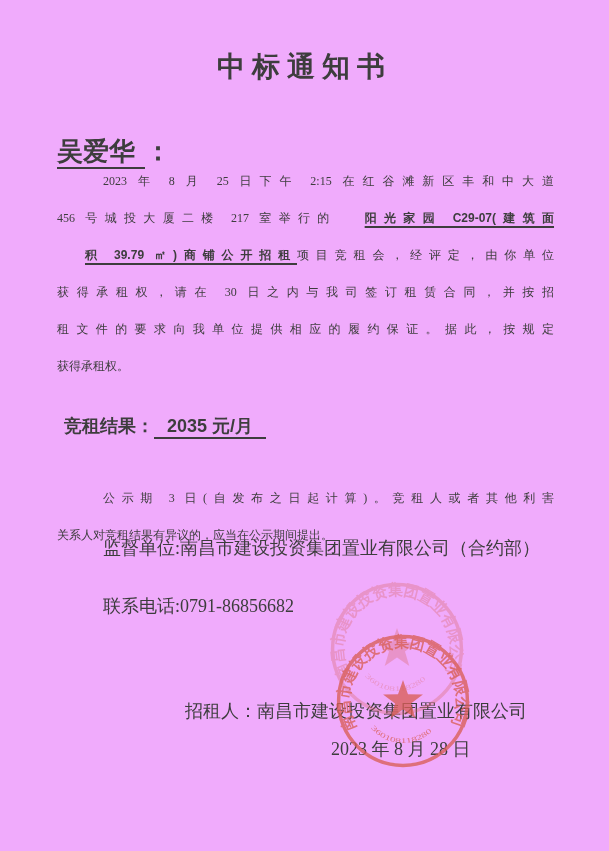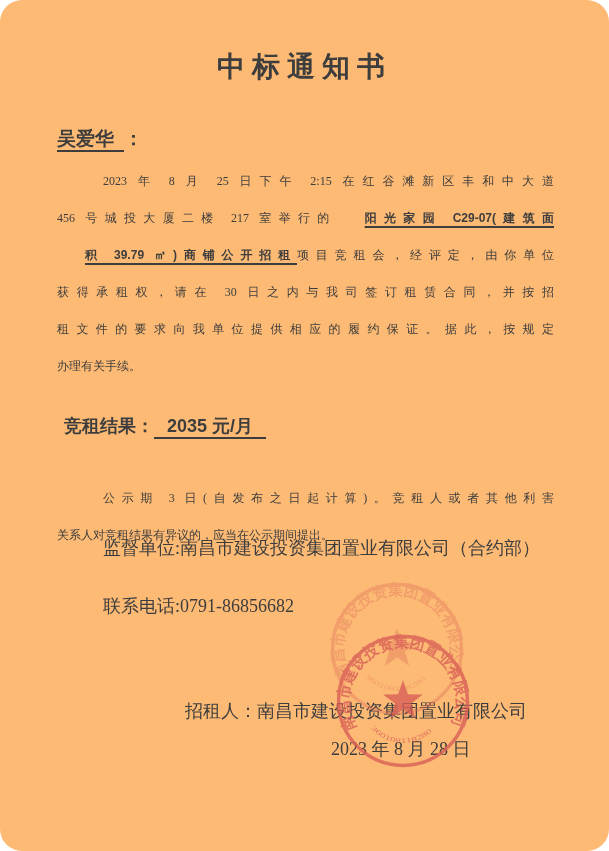--- a/index.html
+++ b/index.html
@@ -1,34 +1,33 @@
 <!DOCTYPE html>
 <html><head>
 <meta charset="utf-8">
 <style>
   html,body{margin:0;padding:0;background:#ffffff;}
   .page{
     position:relative;
     width:609px;height:851px;
-    background:#fdba74;
+    background:#f0abfc;
     overflow:hidden;
     font-family:"Liberation Serif","DejaVu Serif",serif;
     color:#3d3d3d;
-    border-radius:22px;
   }
   .title{
     position:absolute;top:48px;left:0;width:100%;
     text-align:center;
     font-family:"Liberation Sans","DejaVu Sans",sans-serif;
     font-weight:bold;font-size:28px;letter-spacing:7px;
   }
   .salutation{
-    position:absolute;top:126px;left:57px;
+    position:absolute;top:134px;left:57px;
     font-family:"Liberation Sans","DejaVu Sans",sans-serif;
-    font-weight:bold;font-size:19px;
+    font-weight:bold;font-size:26px;
   }
   .salutation .name{
     border-bottom:2px solid #3d3d3d;
     padding-right:10px;padding-bottom:1px;
   }
   .block{position:absolute;left:57px;width:497px;}
   .para1{top:163px;}
   .para2{top:480px;}
   .line{
     font-size:12px;line-height:37px;white-space:nowrap;
@@ -78,21 +77,21 @@
   <div class="salutation">
     <span class="name">吴爱华</span><span>：</span>
   </div>
 
   <div class="block para1">
       <div class="line just indent"><span class="seg">2023 年 8 月 25 日下午 2:15 在红谷滩新区丰和中大道</span></div>
       <div class="line just"><span class="seg">456 号城投大厦二楼 217 室举行的</span><span class="seg b u">阳光家园 C29-07(建筑面</span></div>
       <div class="line just"><span class="seg b u">积 39.79 ㎡)商铺公开招租</span><span class="seg">项目竞租会，经评定，由你单位</span></div>
       <div class="line just"><span class="seg">获得承租权，请在 30 日之内与我司签订租赁合同，并按招</span></div>
       <div class="line just"><span class="seg">租文件的要求向我单位提供相应的履约保证。据此，按规定</span></div>
-      <div class="line"><span class="seg">办理有关手续。</span></div>
+      <div class="line"><span class="seg">获得承租权。</span></div>
     </div>
 
   <div class="result">
     <span>竞租结果：</span><span class="value">2035 元/月</span>
   </div>
 
   <div class="block para2">
       <div class="line just indent"><span class="seg">公示期 3 日(自发布之日起计算)。竞租人或者其他利害</span></div>
       <div class="line"><span class="seg">关系人对竞租结果有异议的，应当在公示期间提出。</span></div>
     </div>

